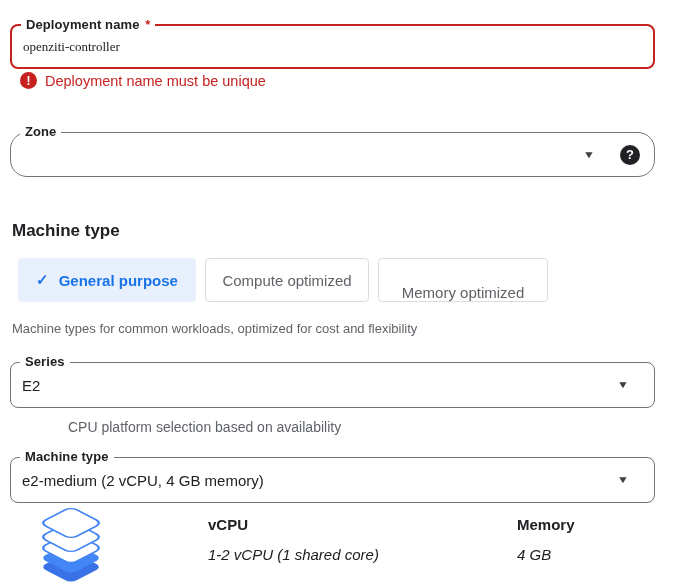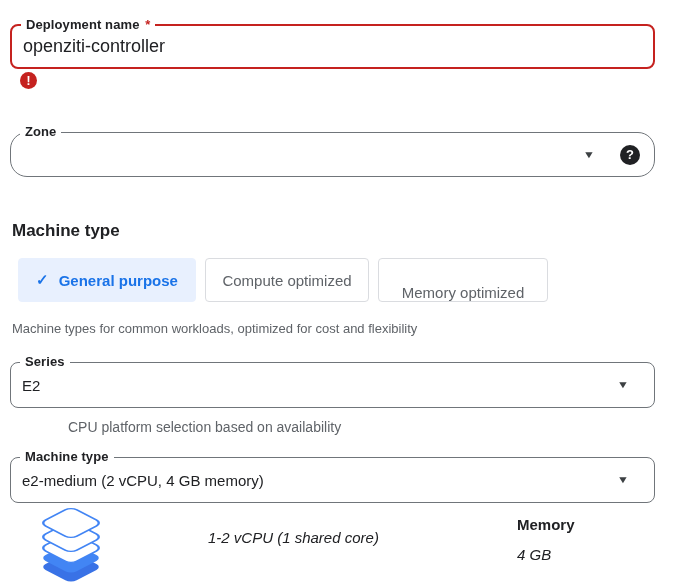--- a/index.html
+++ b/index.html
@@ -38,22 +38,22 @@
     letter-spacing: .1px;
     color: #202124;
     line-height: 16px;
     white-space: nowrap;
   }
   .flabel .req { color: #c5221f; margin-left: 2px; }
   .fvalue {
     border: none;
     outline: none;
     background: transparent;
-    font-family: Liberation Sans, sans-serif;
-    font-size: 18px;
+    font-family: Liberation Serif, serif;
+    font-size: 13px;
     color: #202124;
     padding: 0 0 0 11px;
     width: 100%;
     height: 100%;
   }
   .sel-value {
     font-size: 15px;
     color: #202124;
     padding-left: 11px;
   }
@@ -189,20 +189,21 @@
   <div class="field error-state" id="deployment-field">
     <span class="flabel">
       <span>Deployment name</span>
       <span class="req">*</span>
     </span>
     <input class="fvalue" type="text" value="openziti-controller" style="">
   </div>
 
   <div class="error-row">
     <span class="err-icon">!</span>
+    <span class="err-text">Deployment name must be unique</span>
   </div>
 
   <div class="field" id="zone-field">
     <span class="flabel">
       <span>Zone</span>
     </span>
     <span class="caret mid">▼</span>
     <span class="help-badge">?</span>
   </div>
 
@@ -253,20 +254,21 @@
     </g>
     <g transform="translate(33,30) scale(1,0.52) rotate(45)">
       <rect x="-22" y="-22" width="44" height="44" rx="8" fill="#ffffff" stroke="#4285f4" stroke-width="2.4"></rect>
     </g>
     <g transform="translate(33,16) scale(1,0.52) rotate(45)">
       <rect x="-22" y="-22" width="44" height="44" rx="8" fill="#ffffff" stroke="#4285f4" stroke-width="2.4"></rect>
     </g>
   </svg>
 
   <div class="spec-col" id="spec-vcpu">
+    <div class="spec-header">vCPU</div>
     <div class="spec-value">1-2 vCPU (1 shared core)</div>
   </div>
   <div class="spec-col" id="spec-memory">
     <div class="spec-header">Memory</div>
     <div class="spec-value">4 GB</div>
   </div>
 
 </div>
 
 </body></html>

